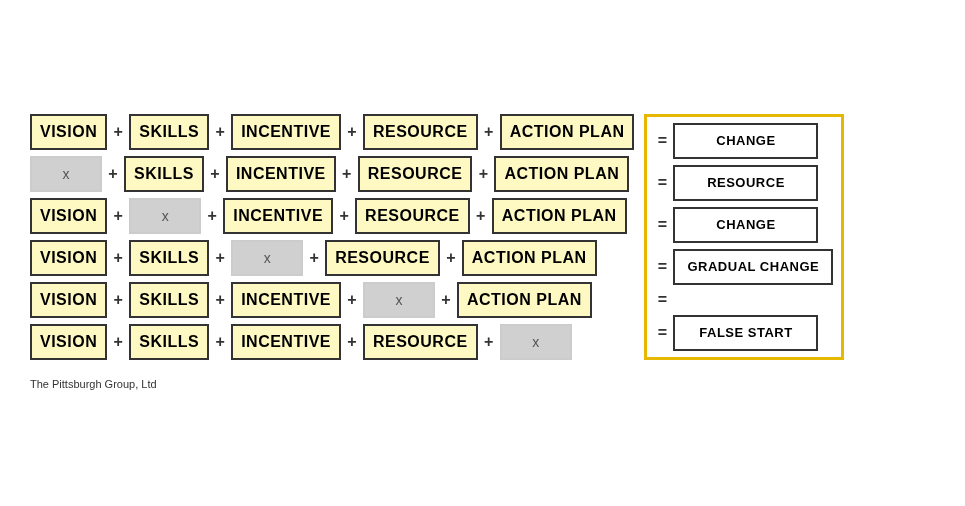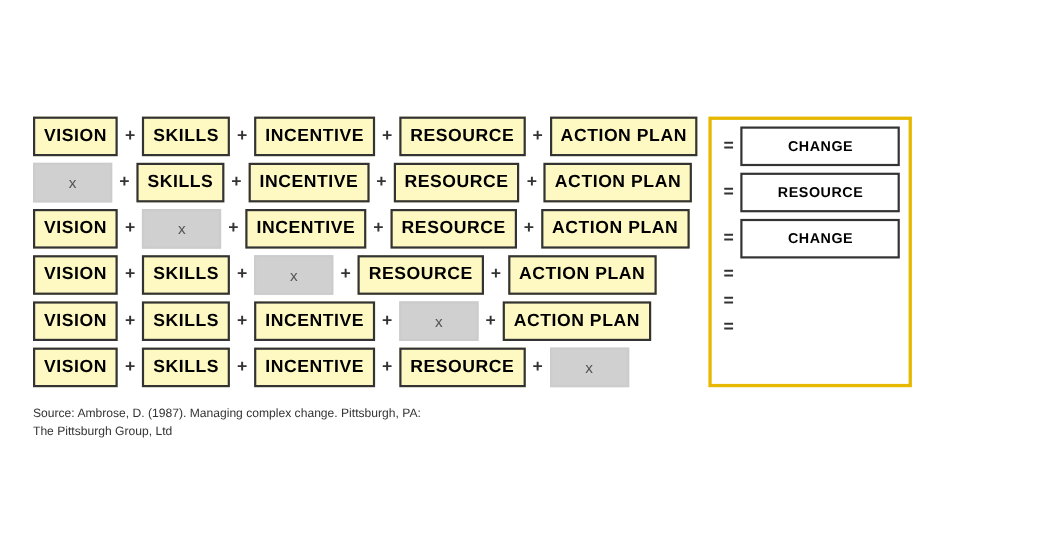--- a/index.html
+++ b/index.html
@@ -176,26 +176,27 @@
         <div class="row">
           <div class="operator">=</div>
           <div class="result-cell">RESOURCE</div>
         </div>
         <div class="row">
           <div class="operator">=</div>
           <div class="result-cell">CHANGE</div>
         </div>
         <div class="row">
           <div class="operator">=</div>
-        </div>
-        <div class="row">
-          <div class="operator">=</div>
-        </div>
-        <div class="row">
-          <div class="operator">=</div>
+          <div class="result-cell">GRADUAL CHANGE</div>
+        </div>
+        <div class="row">
+          <div class="operator">=</div>
+        </div>
+        <div class="row">
+          <div class="operator">=</div>
+          <div class="result-cell">FALSE START</div>
         </div>
       </div>
   </div>
   <div class="source-text">
-    <div>Source: Ambrose, D. (1987). Managing complex change. Pittsburgh, PA:</div>
     <div>The Pittsburgh Group, Ltd</div>
   </div>
 </div>
 
 </body></html>

